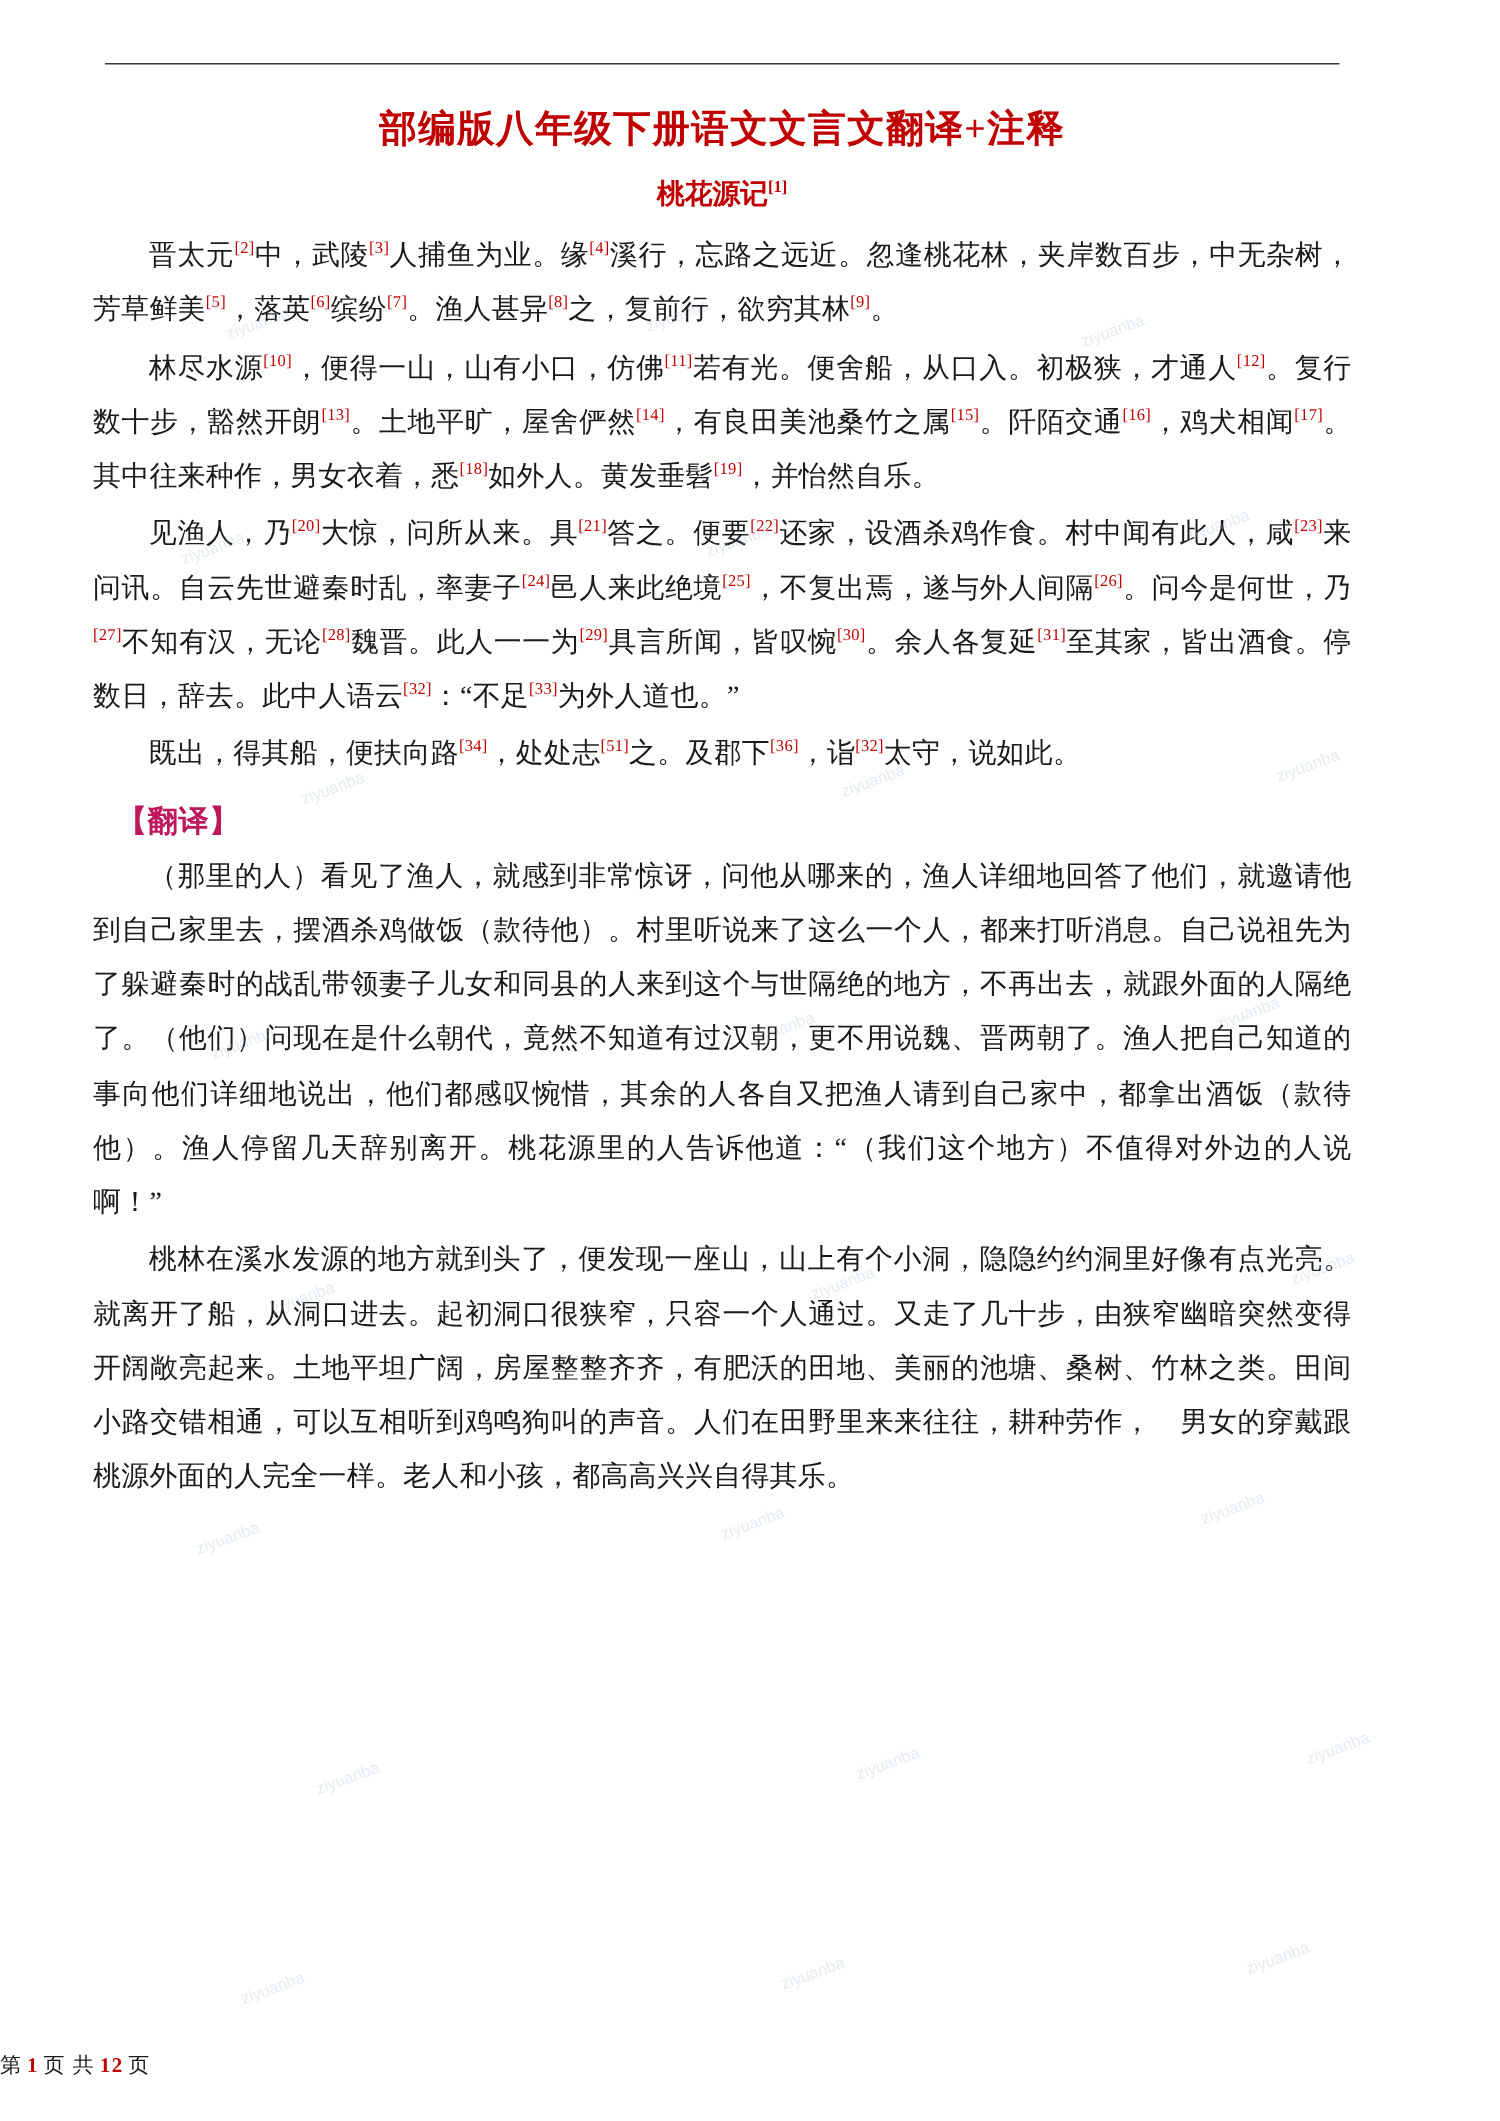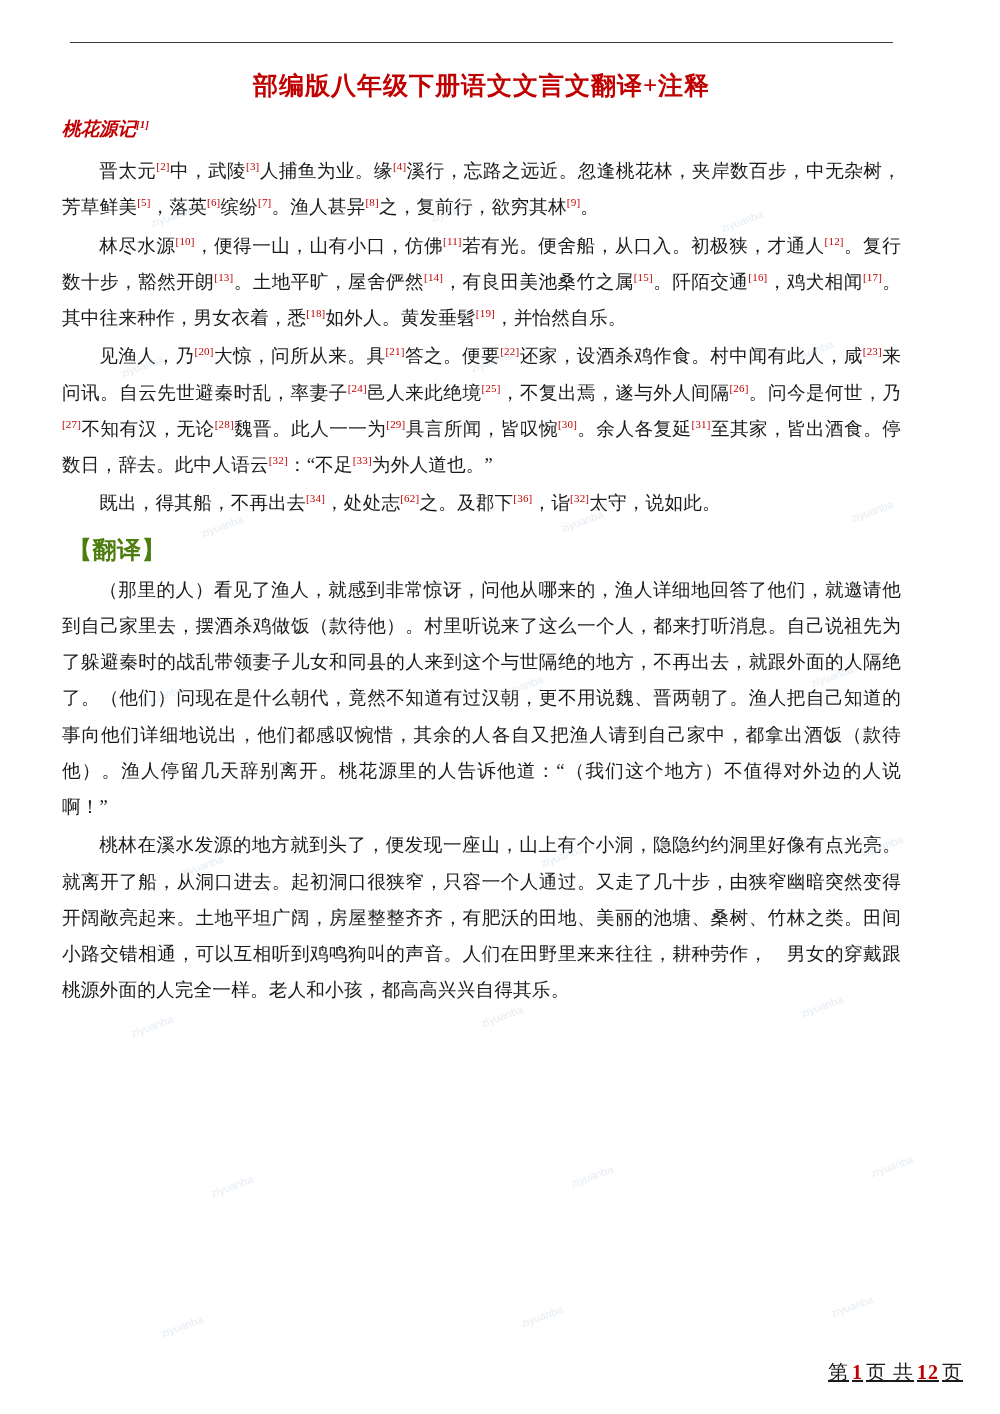--- a/index.html
+++ b/index.html
@@ -31,54 +31,53 @@
     color: #c00000;
     text-align: center;
     margin: 14px 0 14px 0;
     letter-spacing: 1px;
     font-family: "Liberation Serif", "DejaVu Serif", serif;
   }
   h2.sec-title {
     font-size: 18.5px;
     font-weight: bold;
     color: #c00000;
+    text-align: center;
     margin: 6px 0 12px 0;
-    font-style: italic;
   }
   .para {
     font-size: 18.6px;
     line-height: 1.95;
     text-align: justify;
     text-indent: 2em;
     margin: 0 0 2px 0;
     letter-spacing: 0.2px;
   }
   sup.note {
     color: #c00000;
     font-size: 11px;
     vertical-align: super;
     line-height: 0;
   }
   .label-red {
-    color: #4d7c0f;
+    color: #be185d;
     font-weight: bold;
-    font-size: 24px;
-    margin: 12px 0 6px 6px;
+    font-size: 20px;
+    margin: 12px 0 6px 16px;
     letter-spacing: 0.5px;
   }
   .footer {
     position: absolute;
     left: 0;
     right: 0;
     bottom: 28px;
-    text-align: right;
-    font-size: 20px;
+    text-align: left;
+    font-size: 14px;
     color: #1a1a1a;
     letter-spacing: 1px;
-    text-decoration: underline;
   }
   .footer .num {
     font-weight: bold;
     color: #c00000;
     padding: 0 3px;
   }
   .wm {
     position: absolute;
     color: rgba(170, 190, 210, 0.30);
     font-size: 11px;
@@ -99,21 +98,21 @@
   <h1 class="doc-title">部编版八年级下册语文文言文翻译+注释</h1>
 
   <h2 class="sec-title">
     <span>桃花源记</span><sup class="note">[1]</sup>
   </h2>
 
   <div id="original-container">
       <p class="para"><span>晋太元</span><sup class="note">[2]</sup><span>中，武陵</span><sup class="note">[3]</sup><span>人捕鱼为业。缘</span><sup class="note">[4]</sup><span>溪行，忘路之远近。忽逢桃花林，夹岸数百步，中无杂树，芳草鲜美</span><sup class="note">[5]</sup><span>，落英</span><sup class="note">[6]</sup><span>缤纷</span><sup class="note">[7]</sup><span>。渔人甚异</span><sup class="note">[8]</sup><span>之，复前行，欲穷其林</span><sup class="note">[9]</sup><span>。</span></p>
       <p class="para"><span>林尽水源</span><sup class="note">[10]</sup><span>，便得一山，山有小口，仿佛</span><sup class="note">[11]</sup><span>若有光。便舍船，从口入。初极狭，才通人</span><sup class="note">[12]</sup><span>。复行数十步，豁然开朗</span><sup class="note">[13]</sup><span>。土地平旷，屋舍俨然</span><sup class="note">[14]</sup><span>，有良田美池桑竹之属</span><sup class="note">[15]</sup><span>。阡陌交通</span><sup class="note">[16]</sup><span>，鸡犬相闻</span><sup class="note">[17]</sup><span>。其中往来种作，男女衣着，悉</span><sup class="note">[18]</sup><span>如外人。黄发垂髫</span><sup class="note">[19]</sup><span>，并怡然自乐。</span></p>
       <p class="para"><span>见渔人，乃</span><sup class="note">[20]</sup><span>大惊，问所从来。具</span><sup class="note">[21]</sup><span>答之。便要</span><sup class="note">[22]</sup><span>还家，设酒杀鸡作食。村中闻有此人，咸</span><sup class="note">[23]</sup><span>来问讯。自云先世避秦时乱，率妻子</span><sup class="note">[24]</sup><span>邑人来此绝境</span><sup class="note">[25]</sup><span>，不复出焉，遂与外人间隔</span><sup class="note">[26]</sup><span>。问今是何世，乃</span><sup class="note">[27]</sup><span>不知有汉，无论</span><sup class="note">[28]</sup><span>魏晋。此人一一为</span><sup class="note">[29]</sup><span>具言所闻，皆叹惋</span><sup class="note">[30]</sup><span>。余人各复延</span><sup class="note">[31]</sup><span>至其家，皆出酒食。停数日，辞去。此中人语云</span><sup class="note">[32]</sup><span>：“不足</span><sup class="note">[33]</sup><span>为外人道也。”</span></p>
-      <p class="para"><span>既出，得其船，不再出去</span><sup class="note">[34]</sup><span>，处处志</span><sup class="note">[62]</sup><span>之。及郡下</span><sup class="note">[36]</sup><span>，诣</span><sup class="note">[32]</sup><span>太守，说如此。</span></p>
+      <p class="para"><span>既出，得其船，便扶向路</span><sup class="note">[34]</sup><span>，处处志</span><sup class="note">[51]</sup><span>之。及郡下</span><sup class="note">[36]</sup><span>，诣</span><sup class="note">[32]</sup><span>太守，说如此。</span></p>
     </div>
 
   <div class="label-red">【翻译】</div>
 
   <div id="translation-container">
       <p class="para">（那里的人）看见了渔人，就感到非常惊讶，问他从哪来的，渔人详细地回答了他们，就邀请他到自己家里去，摆酒杀鸡做饭（款待他）。村里听说来了这么一个人，都来打听消息。自己说祖先为了躲避秦时的战乱带领妻子儿女和同县的人来到这个与世隔绝的地方，不再出去，就跟外面的人隔绝了。（他们）问现在是什么朝代，竟然不知道有过汉朝，更不用说魏、晋两朝了。渔人把自己知道的事向他们详细地说出，他们都感叹惋惜，其余的人各自又把渔人请到自己家中，都拿出酒饭（款待他）。渔人停留几天辞别离开。桃花源里的人告诉他道：“（我们这个地方）不值得对外边的人说啊！”</p>
       <p class="para">桃林在溪水发源的地方就到头了，便发现一座山，山上有个小洞，隐隐约约洞里好像有点光亮。就离开了船，从洞口进去。起初洞口很狭窄，只容一个人通过。又走了几十步，由狭窄幽暗突然变得开阔敞亮起来。土地平坦广阔，房屋整整齐齐，有肥沃的田地、美丽的池塘、桑树、竹林之类。田间小路交错相通，可以互相听到鸡鸣狗叫的声音。人们在田野里来来往往，耕种劳作，　男女的穿戴跟桃源外面的人完全一样。老人和小孩，都高高兴兴自得其乐。</p>
     </div>
 
   <div class="footer">

